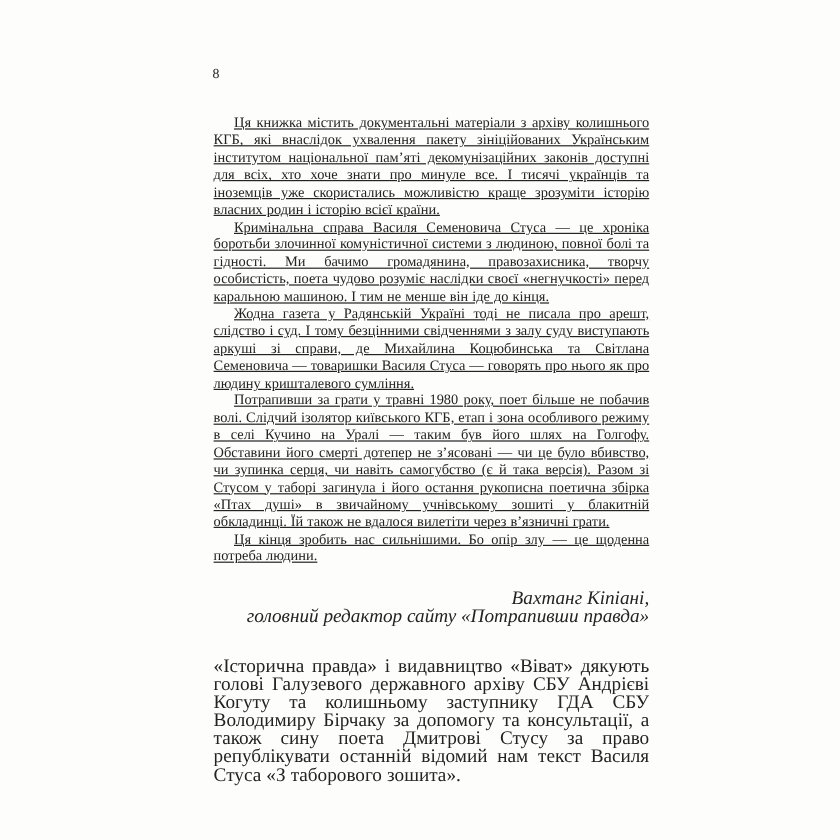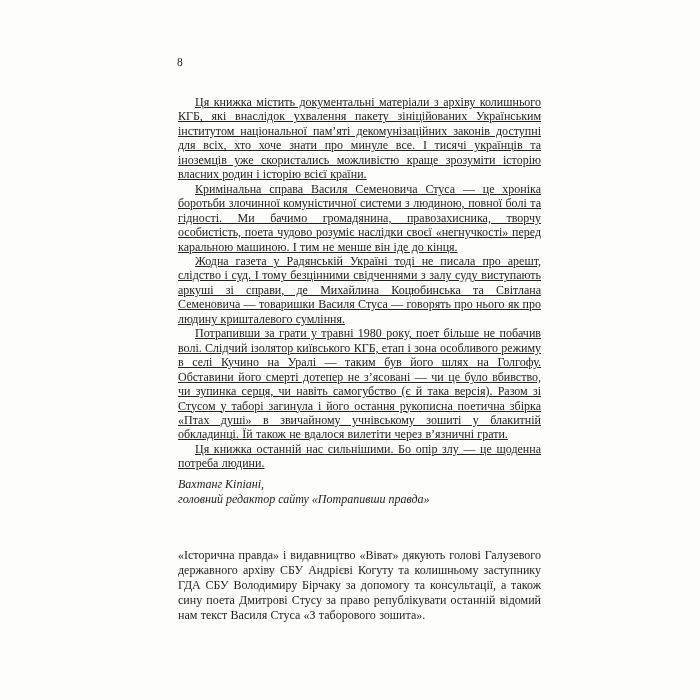--- a/index.html
+++ b/index.html
@@ -33,51 +33,51 @@
   .para {
     margin: 0;
     font-size: 12px;
     line-height: 14.45px;
     text-align: justify;
     text-indent: 17px;
     word-spacing: 0.3px;
     text-decoration: underline;
   }
   .attribution {
-    margin-top: 6px;
-    text-align: left;
+    margin-top: 20px;
+    text-align: right;
     font-style: italic;
-    font-size: 12px;
+    font-size: 16px;
     line-height: 15px;
   }
   .acknowledgment {
     position: absolute;
     left: 178px;
     top: 548px;
     width: 363px;
     margin: 0;
-    font-size: 12px;
+    font-size: 16px;
     line-height: 15.1px;
     text-align: justify;
     word-spacing: 0.3px;
   }
 </style>
 </head>
 <body>
 
 <div class="page">
 
   <div class="page-number">8</div>
 
   <div class="text-block">
     <p class="para">Ця книжка містить документальні матеріали з архіву колишнього КГБ, які внаслідок ухвалення пакету зініційованих Українським інститутом національної пам’яті декомунізаційних законів доступні для всіх, хто хоче знати про минуле все. І тисячі українців та іноземців уже скористались можливістю краще зрозуміти історію власних родин і історію всієї країни.</p>
     <p class="para">Кримінальна справа Василя Семеновича Стуса — це хроніка боротьби злочинної комуністичної системи з людиною, повної болі та гідності. Ми бачимо громадянина, правозахисника, творчу особистість, поета чудово розуміє наслідки своєї «негнучкості» перед каральною машиною. І тим не менше він іде до кінця.</p>
     <p class="para">Жодна газета у Радянській Україні тоді не писала про арешт, слідство і суд. І тому безцінними свідченнями з залу суду виступають аркуші зі справи, де Михайлина Коцюбинська та Світлана Семеновича — товаришки Василя Стуса — говорять про нього як про людину кришталевого сумління.</p>
     <p class="para">Потрапивши за грати у травні 1980 року, поет більше не побачив волі. Слідчий ізолятор київського КГБ, етап і зона особливого режиму в селі Кучино на Уралі — таким був його шлях на Голгофу. Обставини його смерті дотепер не з’ясовані — чи це було вбивство, чи зупинка серця, чи навіть самогубство (є й така версія). Разом зі Стусом у таборі загинула і його остання рукописна поетична збірка «Птах душі» в звичайному учнівському зошиті у блакитній обкладинці. Їй також не вдалося вилетіти через в’язничні грати.</p>
-    <p class="para">Ця книжка останній нас сильнішими. Бо опір злу — це щоденна потреба людини.</p>
+    <p class="para">Ця кінця зробить нас сильнішими. Бо опір злу — це щоденна потреба людини.</p>
 
     <div class="attribution">
       <div>Вахтанг Кіпіані,</div>
       <div>головний редактор сайту «Потрапивши правда»</div>
     </div>
   </div>
 
   <p class="acknowledgment">«Історична правда» і видавництво «Віват» дякують голові Галузевого державного архіву СБУ Андрієві Когуту та колишньому заступнику ГДА СБУ Володимиру Бірчаку за допомогу та консультації, а також сину поета Дмитрові Стусу за право републікувати останній відомий нам текст Василя Стуса «З таборового зошита».</p>
 
 </div>

